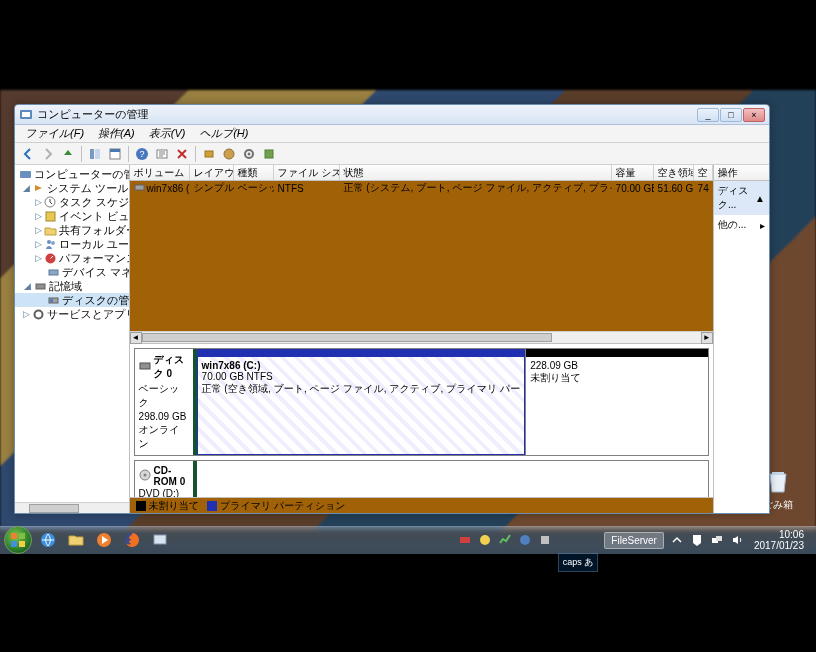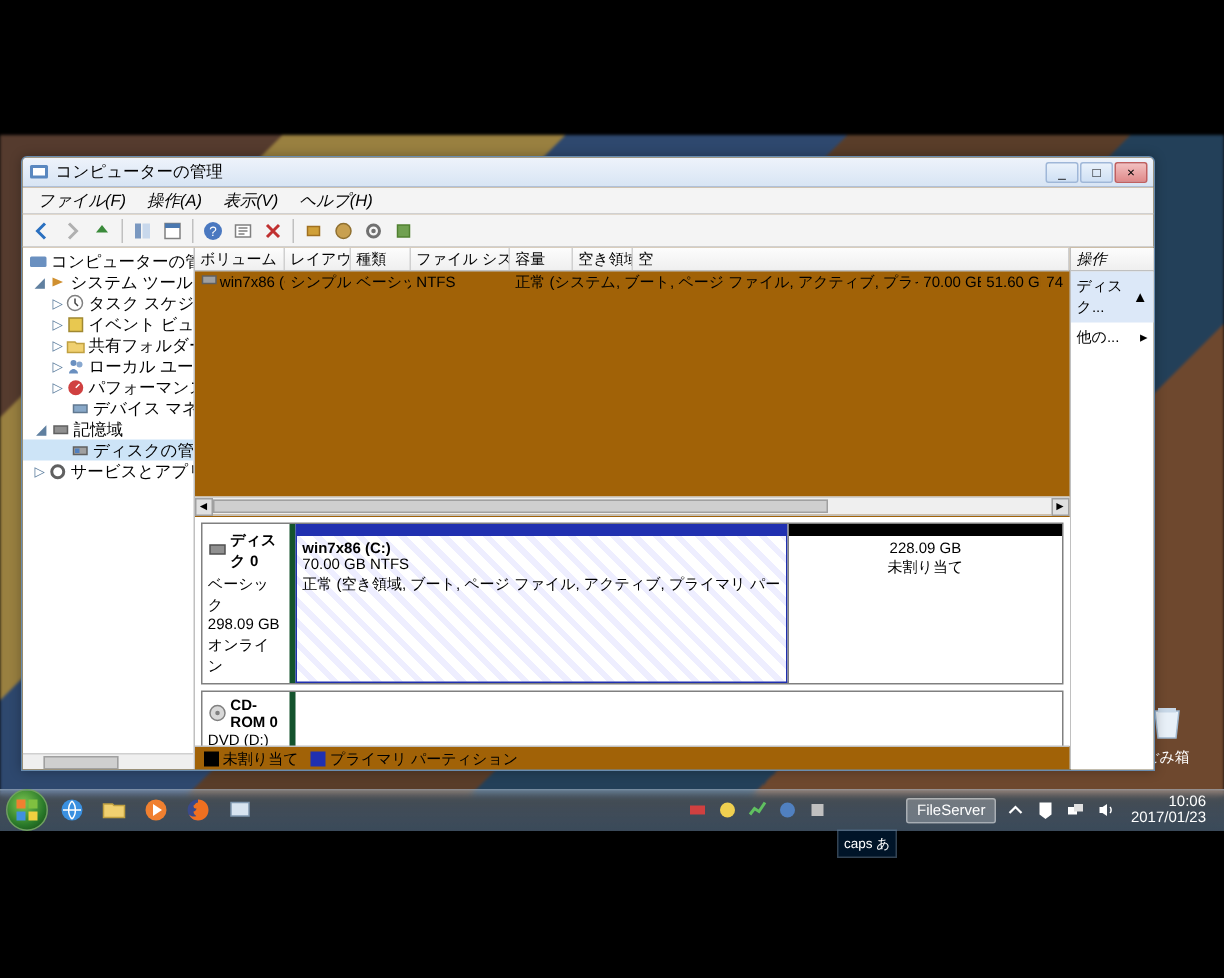--- a/index.html
+++ b/index.html
@@ -124,34 +124,34 @@
     border-left:1px solid #808080; position:relative;
     display:flex; flex-direction:column;
   }
   .part:first-child { border-left:none; }
   .part .bar { height:8px; }
   .part .pbody { flex:1; padding:3px 4px; font-size:10px; overflow:hidden; white-space:nowrap;}
   .part .pname { font-weight:bold; }
   .part.primary .bar { background:#2030b0; }
   .part.primary .pbody { background: repeating-linear-gradient(45deg,#fff,#fff 6px,#eef 6px,#eef 10px); border:1px solid #2030b0; border-top:none;}
   .part.unalloc .bar { background:#000; }
-  .part.unalloc .pbody { background:#fff;text-align:center; }
+  .part.unalloc .pbody { background:#fff; }
   .legend {
     height:16px; border-top:1px solid #c0c0c0;
     display:flex; align-items:center; gap:8px; padding:0 6px;
     font-size:10px;
   }
   .legend .sw { width:10px; height:10px; display:inline-block; margin-right:3px; vertical-align:middle;}
   
   .actions {
     width:56px; background:#fff; display:flex; flex-direction:column;
   }
   .actions .ahdr {
     height:16px; background:linear-gradient(#fdfdfd,#efefef);
-    border-bottom:1px solid #c0c0c0; font-size:10px; padding:1px 4px;font-style:italic;
+    border-bottom:1px solid #c0c0c0; font-size:10px; padding:1px 4px;
   }
   .actions .aitem { font-size:10px; padding:3px 4px; cursor:pointer; display:flex; justify-content:space-between; align-items:center;}
   .actions .aitem.sel { background:#dce8f8;justify-content:flex-end; }
   
   .taskbar {
     position:absolute; left:0; right:0; bottom:98px; height:28px;
     background: linear-gradient(#4a6a8a10,#2a3a4a80);
     backdrop-filter: blur(2px);
     display:flex; align-items:center;
     padding:0 4px; gap:4px;
@@ -377,20 +377,21 @@
             <div class="thumb"></div>
           </div>
       </div>
 
       <div class="content">
         <div class="vol-header">
           <div style="width:60px">ボリューム</div>
           <div style="width:44px">レイアウト</div>
           <div style="width:40px">種類</div>
           <div style="width:66px">ファイル システム</div>
+          <div style="width:272px">状態</div>
           <div style="width:42px">容量</div>
           <div style="width:40px">空き領域</div>
           <div style="flex:1">空</div>
         </div>
         <div class="vol-list">
           <div class="vol-row">
             <div style="width:60px;display:flex;align-items:center;gap:2px">
               <span><svg width="11" height="11" viewBox="0 0 11 11">
                     <rect x="1" y="3" width="9" height="5" fill="#a0a0a0" stroke="#606060"></rect>
                   </svg></span>

